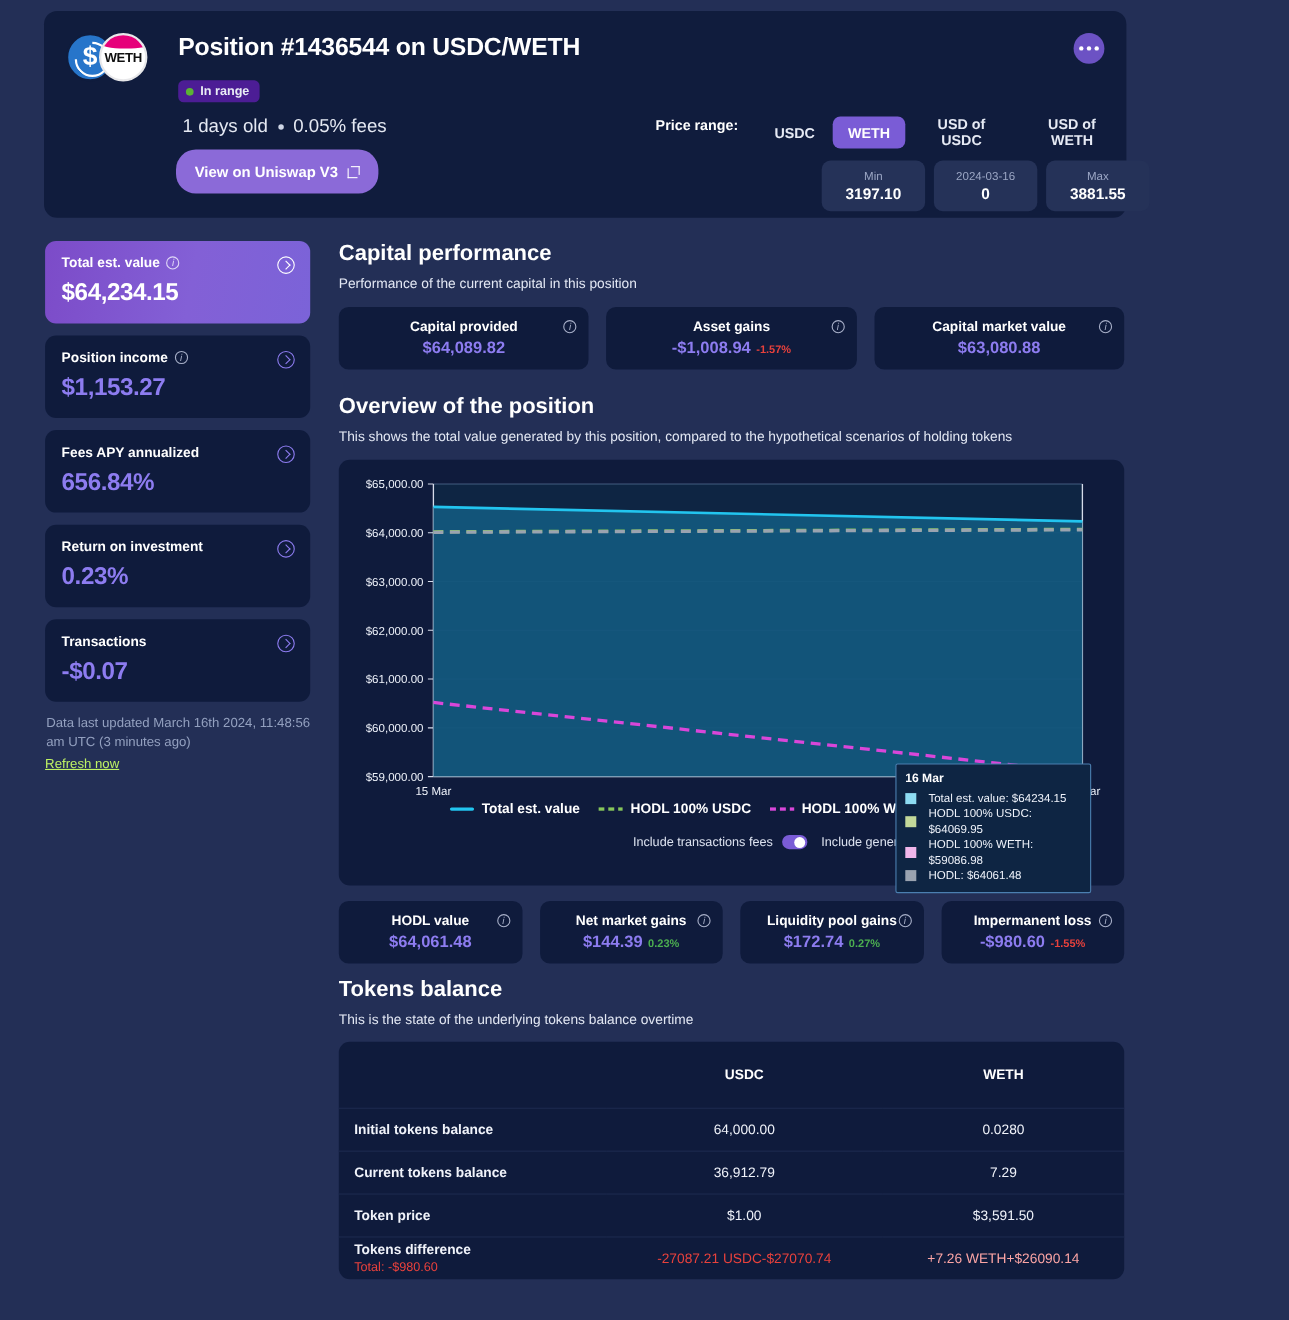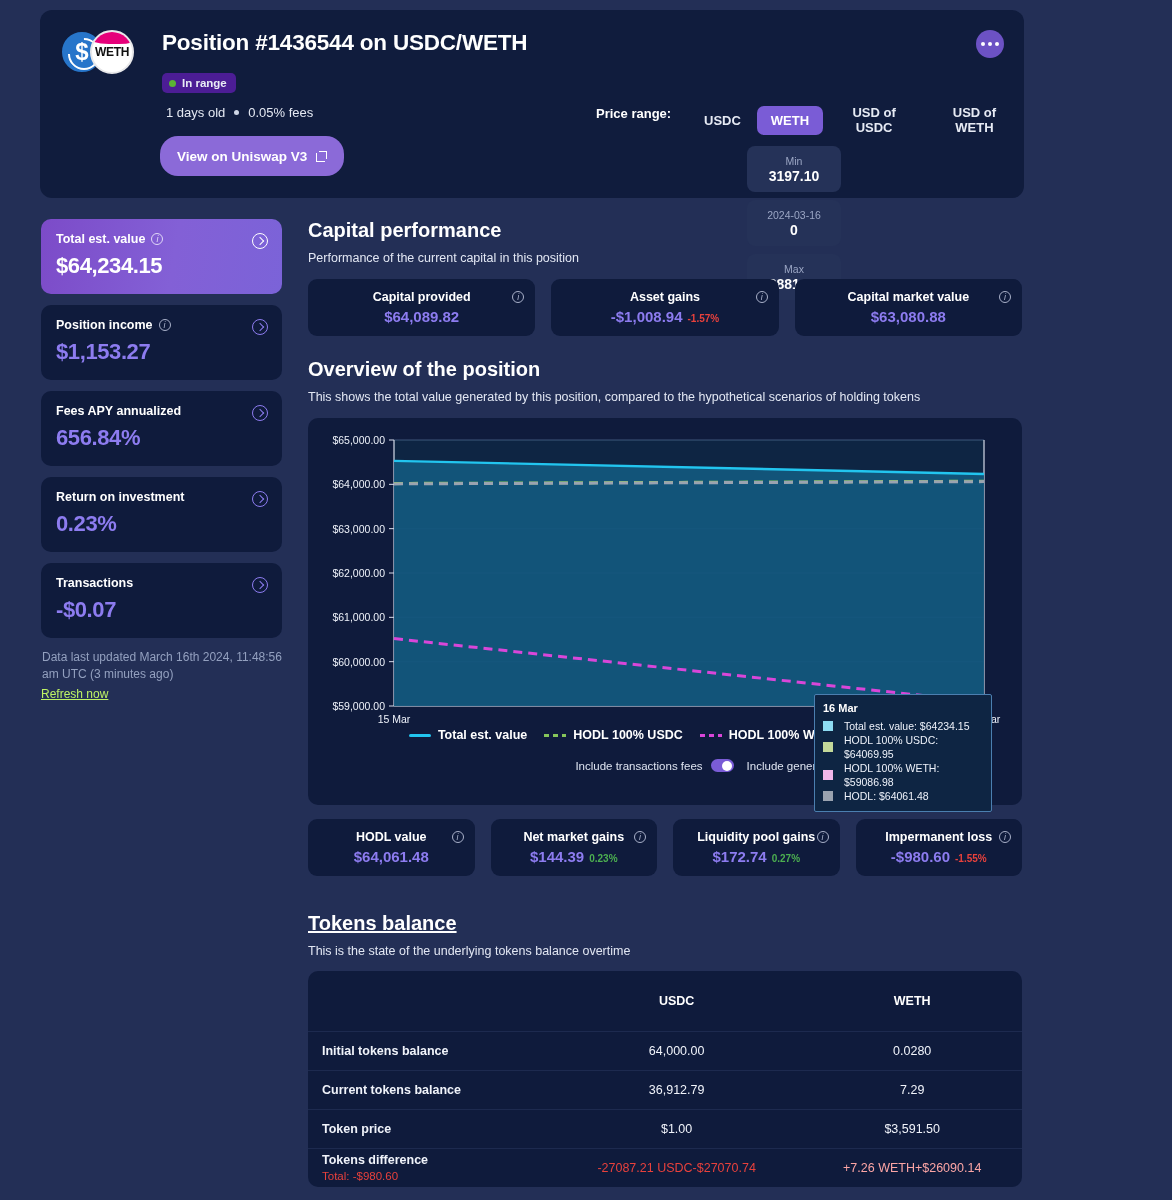--- a/index.html
+++ b/index.html
@@ -46,21 +46,21 @@
   }
   .badge-inrange {
     position: absolute; left: 122px; top: 63px;
     background: #4c1d95; border-radius: 5px; padding: 4px 9px 4px 7px;
     display: flex; align-items: center; gap: 6px;
     font-size: 11.5px; font-weight: bold; color: #e9ecf5;
   }
   .dot-green { width: 7px; height: 7px; border-radius: 50%; background: #5bb334; }
   .meta-line {
     position: absolute; left: 126px; top: 95px;
-    font-size: 13px; color: #e4e8f2; display: flex; align-items: center; gap: 9px;
+    font-size: 17px; color: #e4e8f2; display: flex; align-items: center; gap: 9px;
   }
   .meta-line .sep { width: 5px; height: 5px; border-radius: 50%; background: #cfd6e6; display:inline-block;}
   .btn-uniswap {
     position: absolute; left: 120px; top: 126px;
     background: #8b6ad8; border: none; border-radius: 18px;
     height: 40px; padding: 0 17px;
     display: flex; align-items: center; gap: 9px;
     color: #fff; font-size: 13.5px; font-weight: bold; cursor: pointer;
     font-family: "Liberation Sans", sans-serif;
   }
@@ -82,21 +82,21 @@
 
   
   .pr-label { position:absolute; left:556px; top:96px; font-size:13px; font-weight:bold; color:#fff;}
   .pr-tabs { position:absolute; left:650px; top:88px; display:flex; align-items:center; gap:2px;}
   .pr-tab {
     font-size:13px; font-weight:bold; color:#e6eaf4; padding:7px 14px;
     border-radius:7px; cursor:pointer; background:transparent; border:none;
     font-family: "Liberation Sans", sans-serif;
   }
   .pr-tab.active { background:#7a5cd6; color:#fff; }
-  .pr-boxes { position:absolute; left:707px; top:136px; display:flex; gap:8px;flex-direction:column; }
+  .pr-boxes { position:absolute; left:707px; top:136px; display:flex; gap:8px; }
   .pr-box {
     width:94px; height:46px; background:#253258; border-radius:8px;
     display:flex; flex-direction:column; align-items:center; justify-content:center; gap:1px;
   }
   .pr-box .cap { font-size:10.5px; color:#9ba6c4; }
   .pr-box .val { font-size:14px; font-weight:bold; color:#fff; }
 
   
   .sidebar { position:absolute; left:41px; top:219px; width:241px; }
   .metric-card {
@@ -477,21 +477,21 @@
       <div class="stat-card">
         <span class="slabel">Impermanent loss</span>
         <span class="sval">
           <span>-$980.60</span>
           <span class="spct pct-neg">-1.55%</span>
         </span>
         <span class="info-i">i</span>
       </div>
     </div>
 
-    <div class="sec-title" style="margin-top:36px;text-decoration:underline;">Tokens balance</div>
+    <div class="sec-title" style="margin-top:12px;">Tokens balance</div>
     <div class="sec-sub">This is the state of the underlying tokens balance overtime</div>
 
     <div class="tbl-wrap">
       <table>
         <thead>
           <tr>
             <th class="first"></th>
             <th>USDC</th>
             <th>WETH</th>
           </tr>

